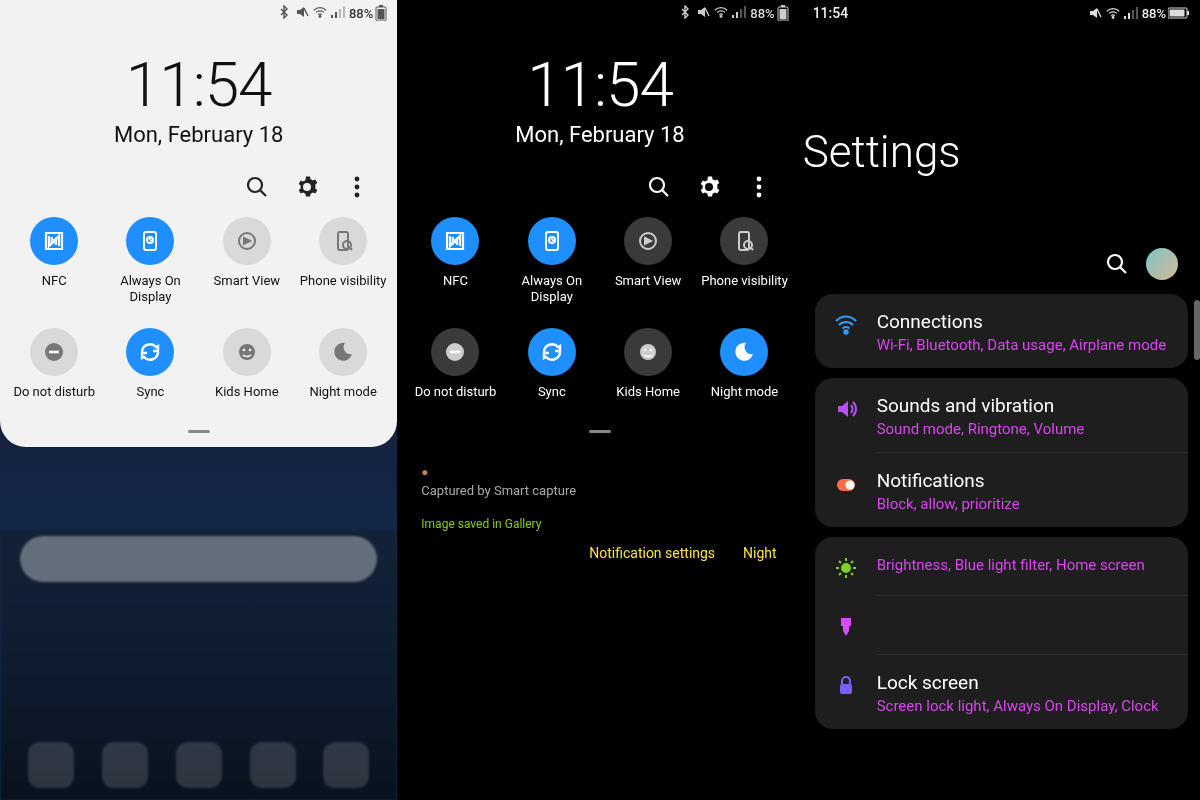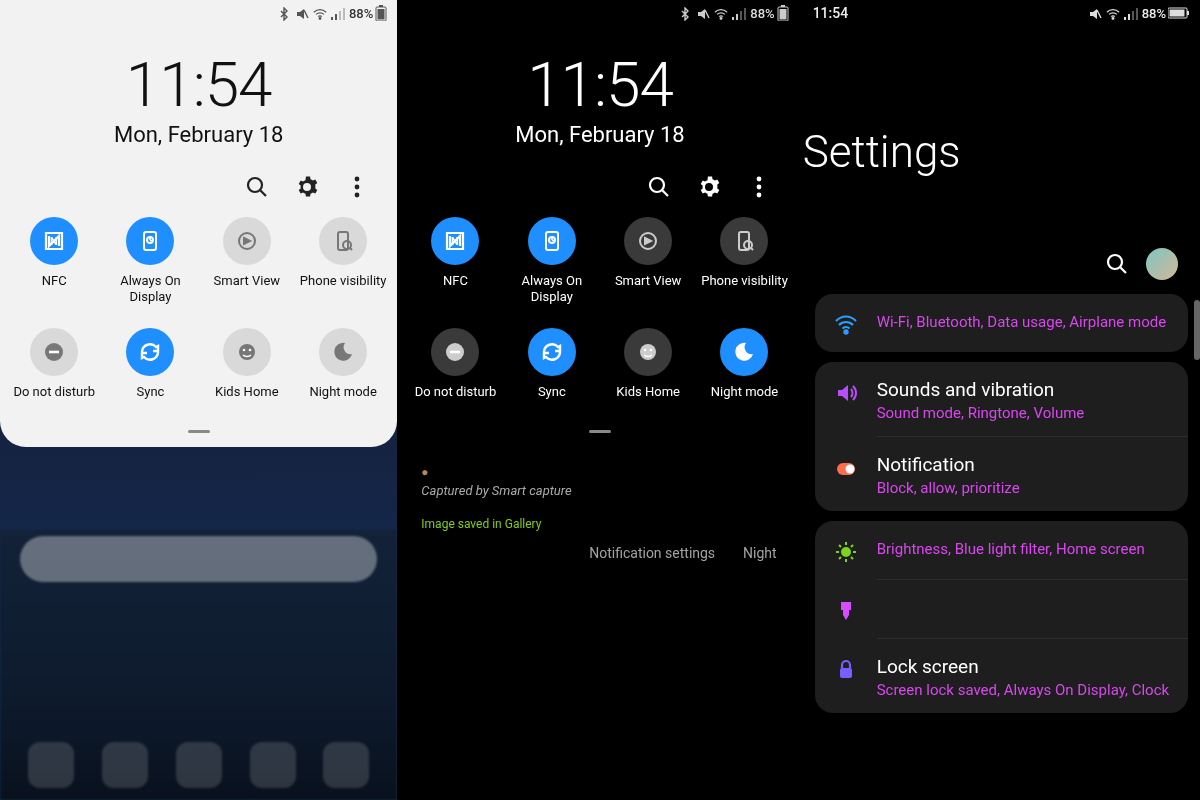--- a/index.html
+++ b/index.html
@@ -13,21 +13,21 @@
   .phone { flex: 1; height: 800px; position: relative; overflow: hidden; }
   .phone + .phone { border-left: 4px solid #000; }
 
   
   .status-bar {
     height: 26px; display: flex; justify-content: flex-end; align-items: center;
     gap: 4px; padding: 0 10px; font-size: 13px; font-weight: 500;
   }
   .status-bar.left-time { justify-content: space-between; }
   .sb-left { font-size: 14px; }
-  .sb-right { display: flex; align-items: flex-end; gap: 4px; }
+  .sb-right { display: flex; align-items: flex-start; gap: 4px; }
   .sb-ico { width: 14px; height: 14px; display:inline-flex; align-items:center; justify-content:center; }
   .sb-batt { display:inline-flex; align-items:center; gap:2px; }
 
   
   .panel-light {
     background: linear-gradient(#1a1a2e 0%, #16213e 50%, #0f3460 100%);
   }
   .qs-sheet-light {
     background: #f2f2f2; color: #111;
     border-radius: 0 0 26px 26px;
@@ -78,21 +78,21 @@
   .blur-dock {
     position:absolute; left:0; right:0; bottom:0; height:70px;
     display:flex; justify-content:space-around; align-items:center; padding:0 14px;
   }
   .blur-app { width:46px; height:46px; border-radius:12px; background:rgba(255,255,255,0.15); }
 
   
   .notif-stub {
     margin: 18px 14px 0; color:#999; font-size:13px;
   }
-  .notif-actions { display:flex; justify-content:flex-end; gap:28px; padding:14px 22px 0; color:#a3a3a3; font-size:14px; }
+  .notif-actions { display:flex; justify-content:flex-end; gap:28px; padding:14px 22px 0; color:#fde047; font-size:14px; }
 
   
   .settings-title {
     font-size: 44px; font-weight:300; text-align:left;
     padding: 100px 0 70px;
   }
   .settings-head { display:flex; justify-content:flex-end; align-items:center; gap:18px; padding: 0 22px 14px; }
   .avatar { width:32px; height:32px; border-radius:50%; background:linear-gradient(135deg,#7cc6c4,#d4b896); }
   .settings-list { padding: 0 12px; display:flex; flex-direction:column; gap:10px; }
   .s-card {
@@ -415,21 +415,21 @@
             </svg>
           </div>
           <div class="qs-label">Night mode</div>
         </div>
       </div>
     <div class="qs-handle"></div>
   </div>
 
   <div class="notif-stub">
     <div style="color:#bb8855;font-size:12px;padding:0 6px;">●</div>
-    <div style="color:#aaa;padding:4px 6px;font-style:italic;">Captured by Smart capture</div>
+    <div style="color:#aaa;padding:4px 6px;">Captured by Smart capture</div>
     <div style="color:#84cc16;padding:0 6px;font-size:12px;margin-top:15px;">Image saved in Gallery</div>
   </div>
   <div class="notif-actions">
     <span>Notification settings</span>
     <span>Night</span>
   </div>
 </div>
 
 <div class="phone panel-settings">
   <div class="status-bar left-time">
@@ -483,20 +483,21 @@
   <div class="settings-list" id="settings-list">
       <div class="s-card">
         <div class="s-item has-icon">
           <div class="s-ico">
             <svg width="24" height="24" viewBox="0 0 24 24" fill="none" stroke="#2e9bff" stroke-width="2.2">
               <path d="M2 8c6-6 14-6 20 0M5 12c4-4 10-4 14 0M8.5 15.5c2-2 5-2 7 0"></path>
               <circle cx="12" cy="19" r="1.6" fill="#2e9bff"></circle>
             </svg>
           </div>
           <div class="s-txt">
+            <div class="s-name">Connections</div>
             <div class="s-sub">Wi-Fi, Bluetooth, Data usage, Airplane mode</div>
           </div>
         </div>
       </div>
       <div class="s-card">
         <div class="s-item has-icon">
           <div class="s-ico">
             <svg width="24" height="24" viewBox="0 0 24 24" fill="#b84dff">
               <path d="M4 9v6h4l6 5V4l-6 5H4z"></path>
               <path d="M17 8c2 2 2 6 0 8M19 5c4 4 4 10 0 14" fill="none" stroke="#b84dff" stroke-width="2"></path>
@@ -509,21 +510,21 @@
         </div>
         <div style="height: 1px; background: rgb(46, 46, 46); margin-left: 62px;"></div>
         <div class="s-item has-icon">
           <div class="s-ico">
             <svg width="24" height="24" viewBox="0 0 24 24" fill="#ff6b4d">
               <rect x="3" y="7" width="18" height="12" rx="6"></rect>
               <circle cx="16" cy="13" r="4.5" fill="#fff"></circle>
             </svg>
           </div>
           <div class="s-txt">
-            <div class="s-name">Notification</div>
+            <div class="s-name">Notifications</div>
             <div class="s-sub">Block, allow, prioritize</div>
           </div>
         </div>
       </div>
       <div class="s-card">
         <div class="s-item has-icon">
           <div class="s-ico">
             <svg width="24" height="24" viewBox="0 0 24 24" fill="none" stroke="#7dd321" stroke-width="2">
               <circle cx="12" cy="12" r="4" fill="#7dd321"></circle>
               <line x1="12" y1="2" x2="12" y2="5"></line>
@@ -552,18 +553,18 @@
         <div style="height: 1px; background: rgb(46, 46, 46); margin-left: 62px;"></div>
         <div class="s-item has-icon">
           <div class="s-ico">
             <svg width="24" height="24" viewBox="0 0 24 24" fill="#7a5cff">
               <rect x="6" y="10" width="12" height="10" rx="2"></rect>
               <path d="M8 10V7a4 4 0 0 1 8 0v3" fill="none" stroke="#7a5cff" stroke-width="2.2"></path>
             </svg>
           </div>
           <div class="s-txt">
             <div class="s-name">Lock screen</div>
-            <div class="s-sub">Screen lock saved, Always On Display, Clock</div>
+            <div class="s-sub">Screen lock light, Always On Display, Clock</div>
           </div>
         </div>
       </div>
     </div>
 </div>
 
 </body></html>

